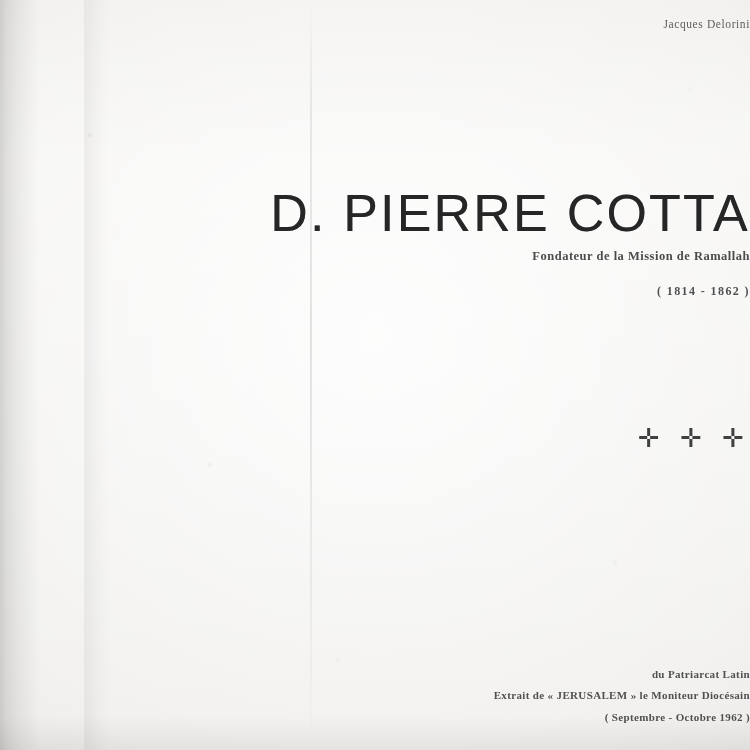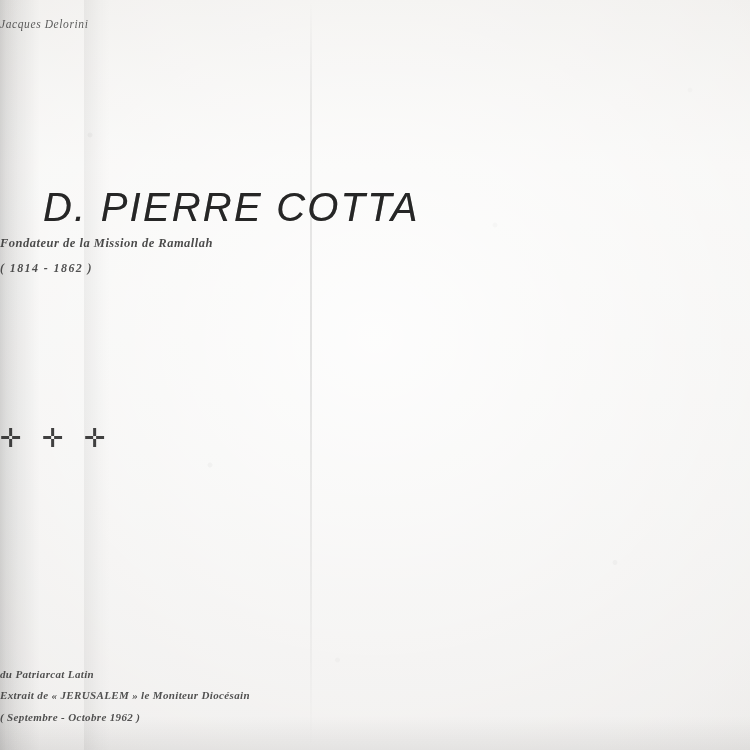--- a/index.html
+++ b/index.html
@@ -92,23 +92,22 @@
     height: 34px;
     background: linear-gradient(0deg, rgba(0,0,0,0.06), rgba(0,0,0,0));
     pointer-events: none;
   }
 
   .content {
     position: relative;
     z-index: 3;
     width: 100%;
     height: 100%;
-    text-align: left;
+    text-align: right;
     color: #2a2a2a;
-    font-style: italic;
   }
 
   .author {
     position: absolute;
     top: 18px;
     left: 0;
     right: 0;
     font-size: 11.5px;
     letter-spacing: 0.6px;
     color: #3a3a3a;
@@ -118,21 +117,21 @@
   }
 
   .title-block {
     position: absolute;
     top: 186px;
     left: 0;
     right: 0;
   }
 
   .main-title {
-    font-size: 40px;
+    font-size: 52px;
     letter-spacing: 2.2px;
     color: #262626;
     font-family: "Liberation Sans", sans-serif;
     font-weight: 400;
     line-height: 1.05;
     text-shadow: 0 0 0.6px rgba(0,0,0,0.35);
     margin-left: 43px;
   }
 
   .subtitle {
@@ -140,21 +139,21 @@
     font-size: 12.5px;
     letter-spacing: 0.5px;
     color: #333;
     font-family: "Liberation Serif", serif;
     font-weight: 700;
     opacity: 0.88;
     filter: blur(0.2px);
   }
 
   .dates {
-    margin-top: 10px;
+    margin-top: 20px;
     font-size: 12px;
     letter-spacing: 1.4px;
     color: #333;
     font-family: "Liberation Serif", serif;
     font-weight: 700;
     opacity: 0.85;
     filter: blur(0.2px);
   }
 
   .ornament {

